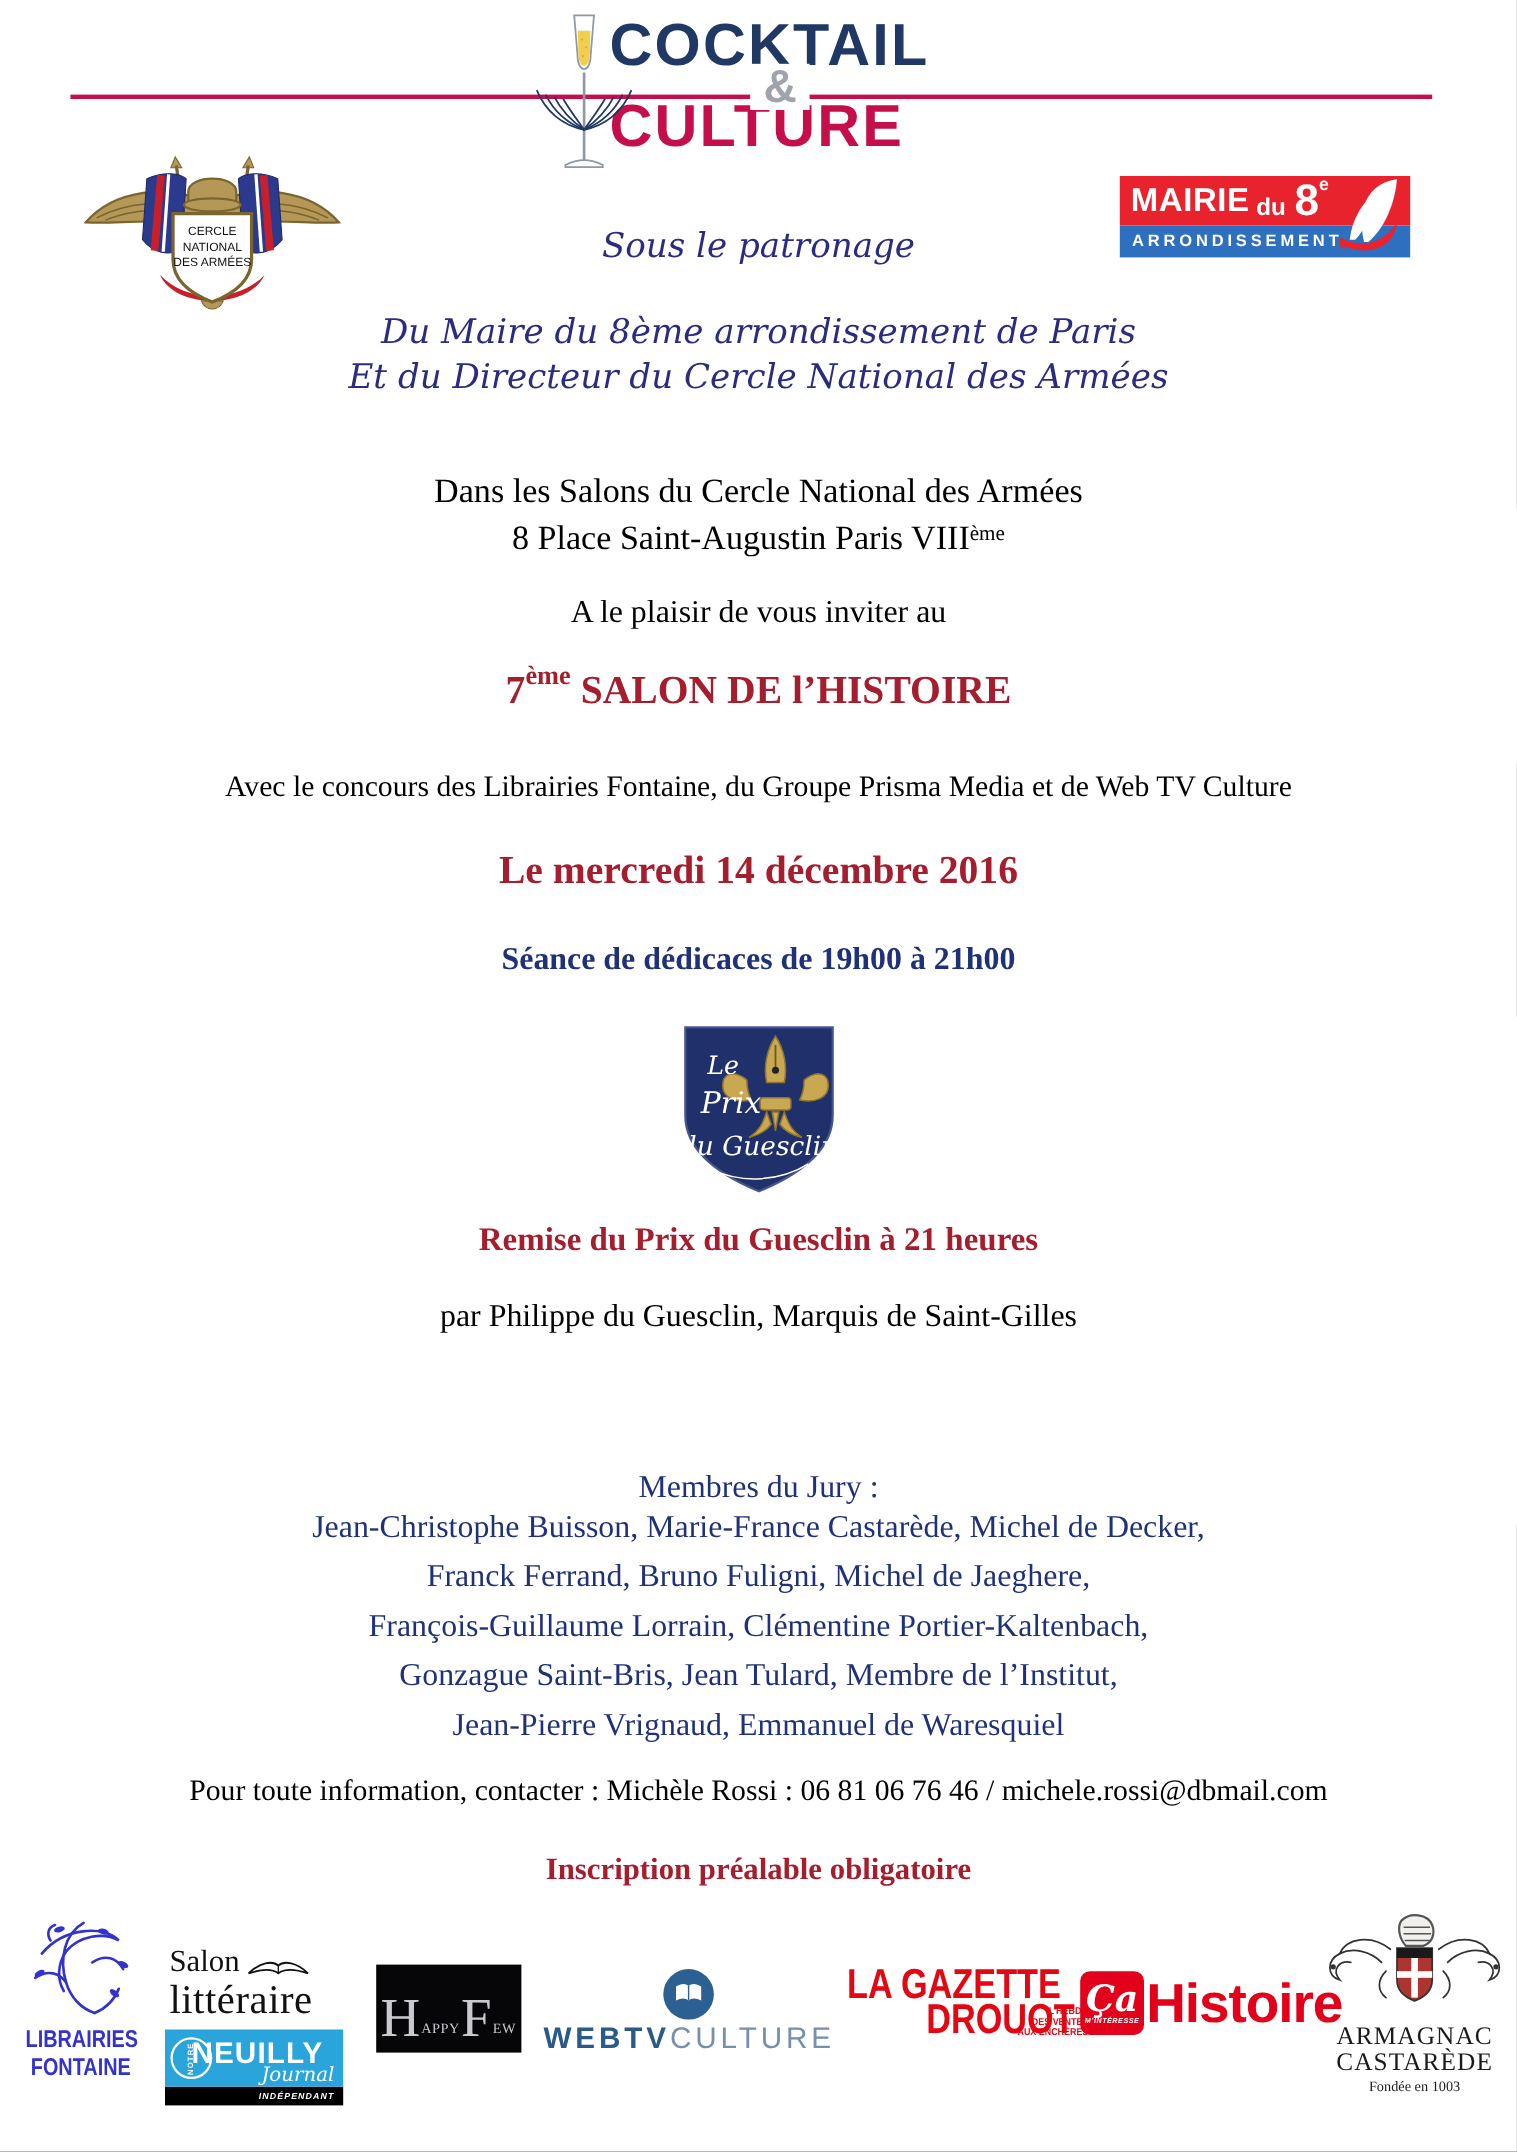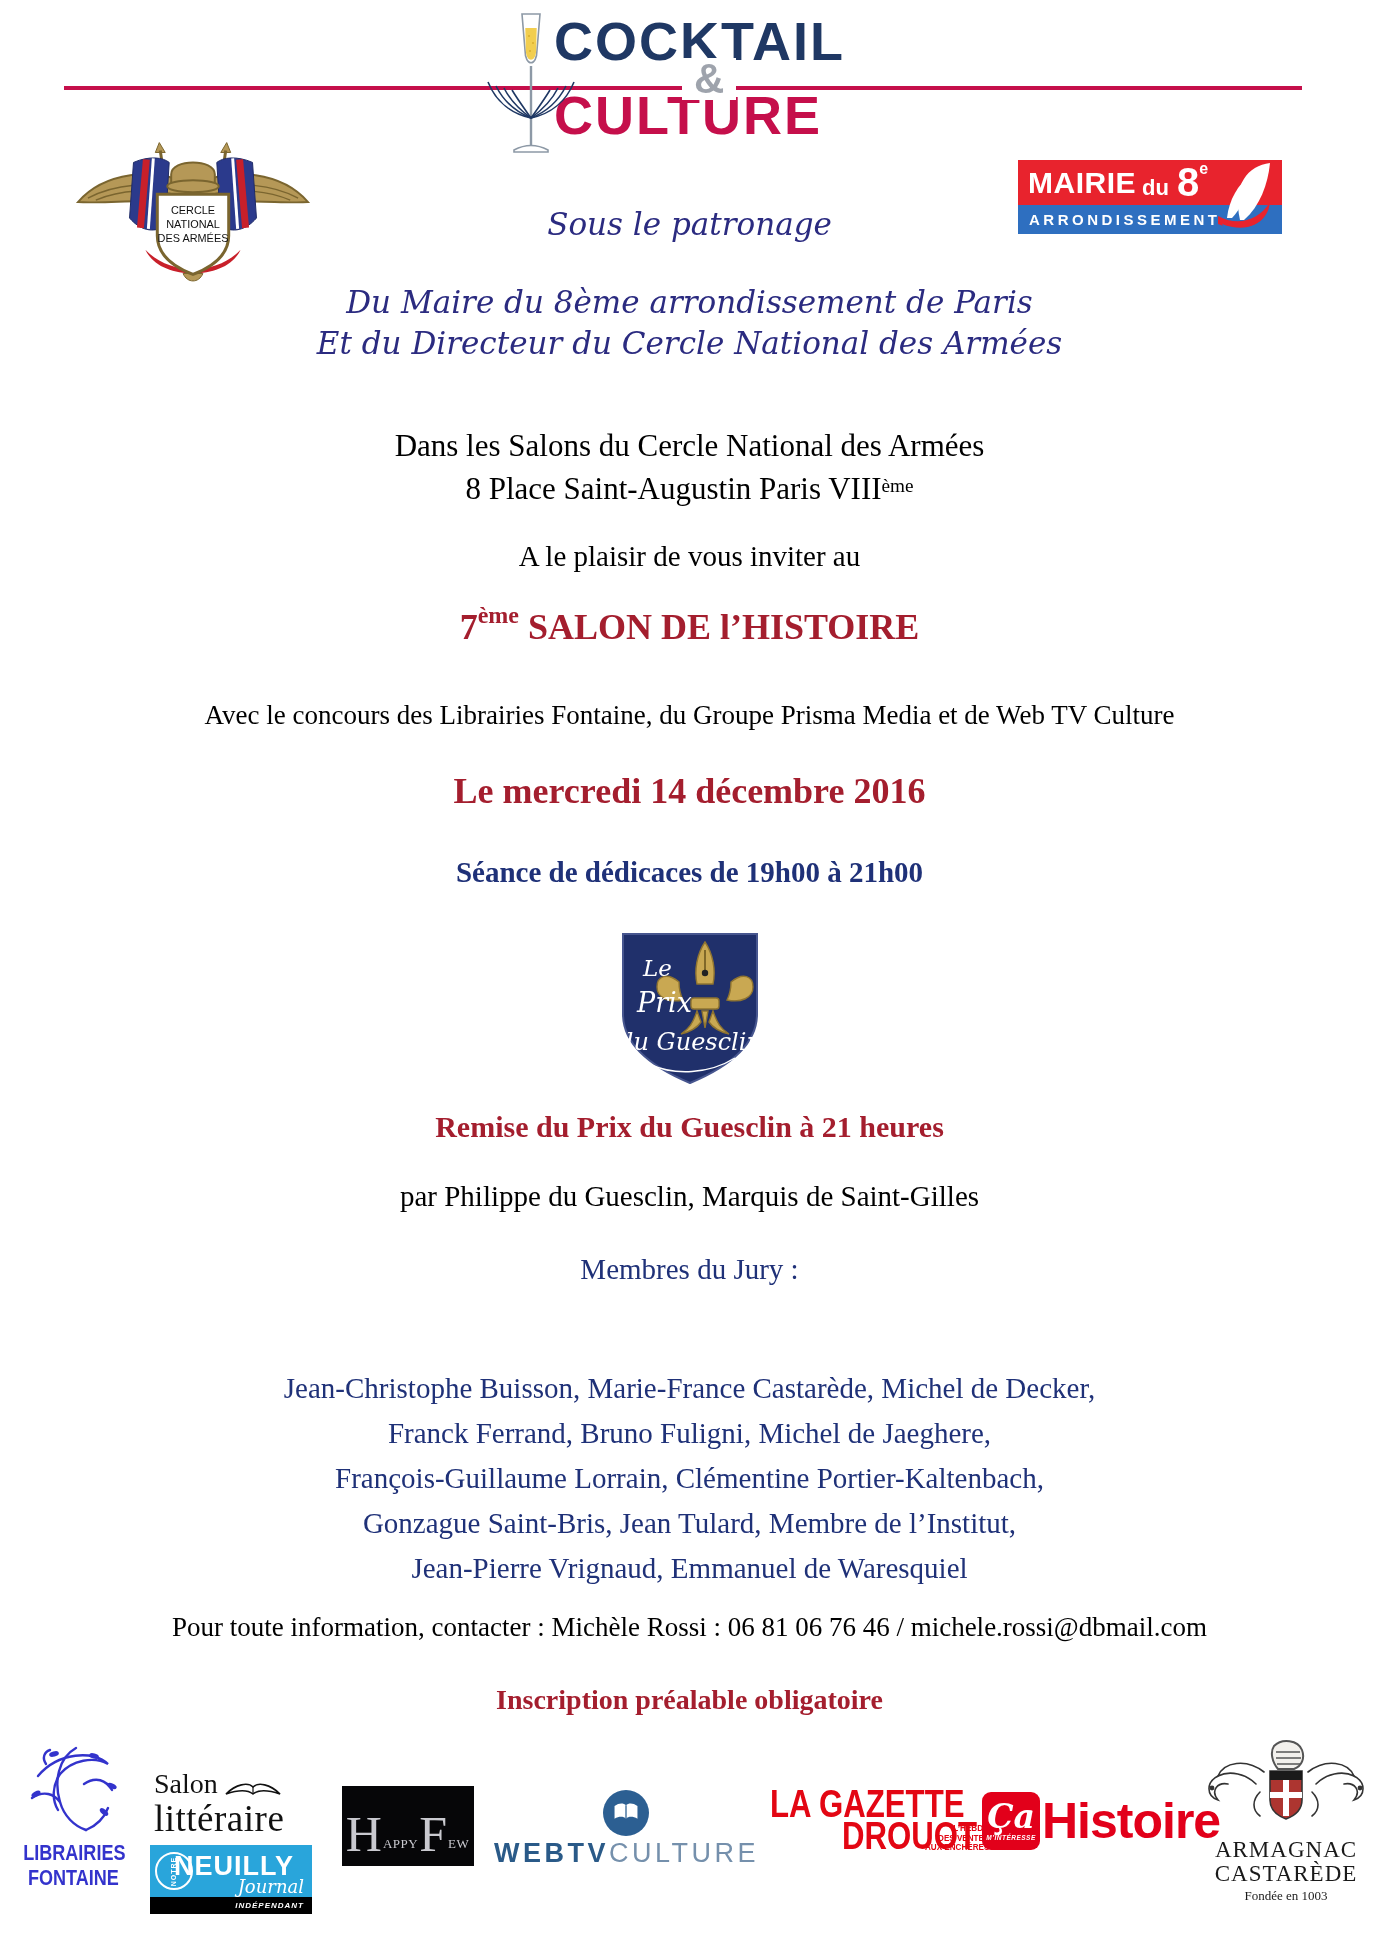--- a/index.html
+++ b/index.html
@@ -41,21 +41,21 @@
   .sup{font-size:0.62em;vertical-align:top;position:relative;top:-0.15em;}
   .invite{top:540px;font-size:29px;color:#000;}
   .salon-title{top:606px;font-size:36px;font-weight:700;color:#A41E2E;}
   .salon-title .sup{font-size:24px;}
   .partners{top:700px;font-size:27px;color:#000;}
   .date-line{top:770px;font-size:36px;font-weight:700;color:#A41E2E;}
   .dedicace{top:856px;font-size:29px;font-weight:700;color:#1F3178;}
   .guesclin{position:absolute;left:50%;top:928px;margin-left:-73px;width:146px;height:162px;}
   .remise{top:1110px;font-size:30px;font-weight:700;color:#A41E2E;}
   .par-line{top:1180px;font-size:29px;color:#000;}
-  .jury-head{top:1253px;font-size:29px;color:#1F3178;}
+  .jury-head{top:1336px;font-size:29px;color:#1F3178;}
   .jury{top:1366px;font-size:29px;line-height:45px;color:#1F3178;}
   .contact{top:1612px;font-size:27px;color:#000;}
   .inscription{top:1684px;font-size:28px;font-weight:700;color:#A41E2E;}
 
   
   .fontaine{position:absolute;left:12px;top:1742px;width:122px;text-align:center;}
   .fontaine-text{color:#3333CC;font-family:"Liberation Sans",sans-serif;font-weight:800;
                  font-size:22px;line-height:25px;}
   .fontaine-text span{display:inline-block;transform:scaleX(0.82);transform-origin:center;white-space:nowrap;}
   .salonlit{position:absolute;left:154px;top:1768px;width:170px;color:#111;}

